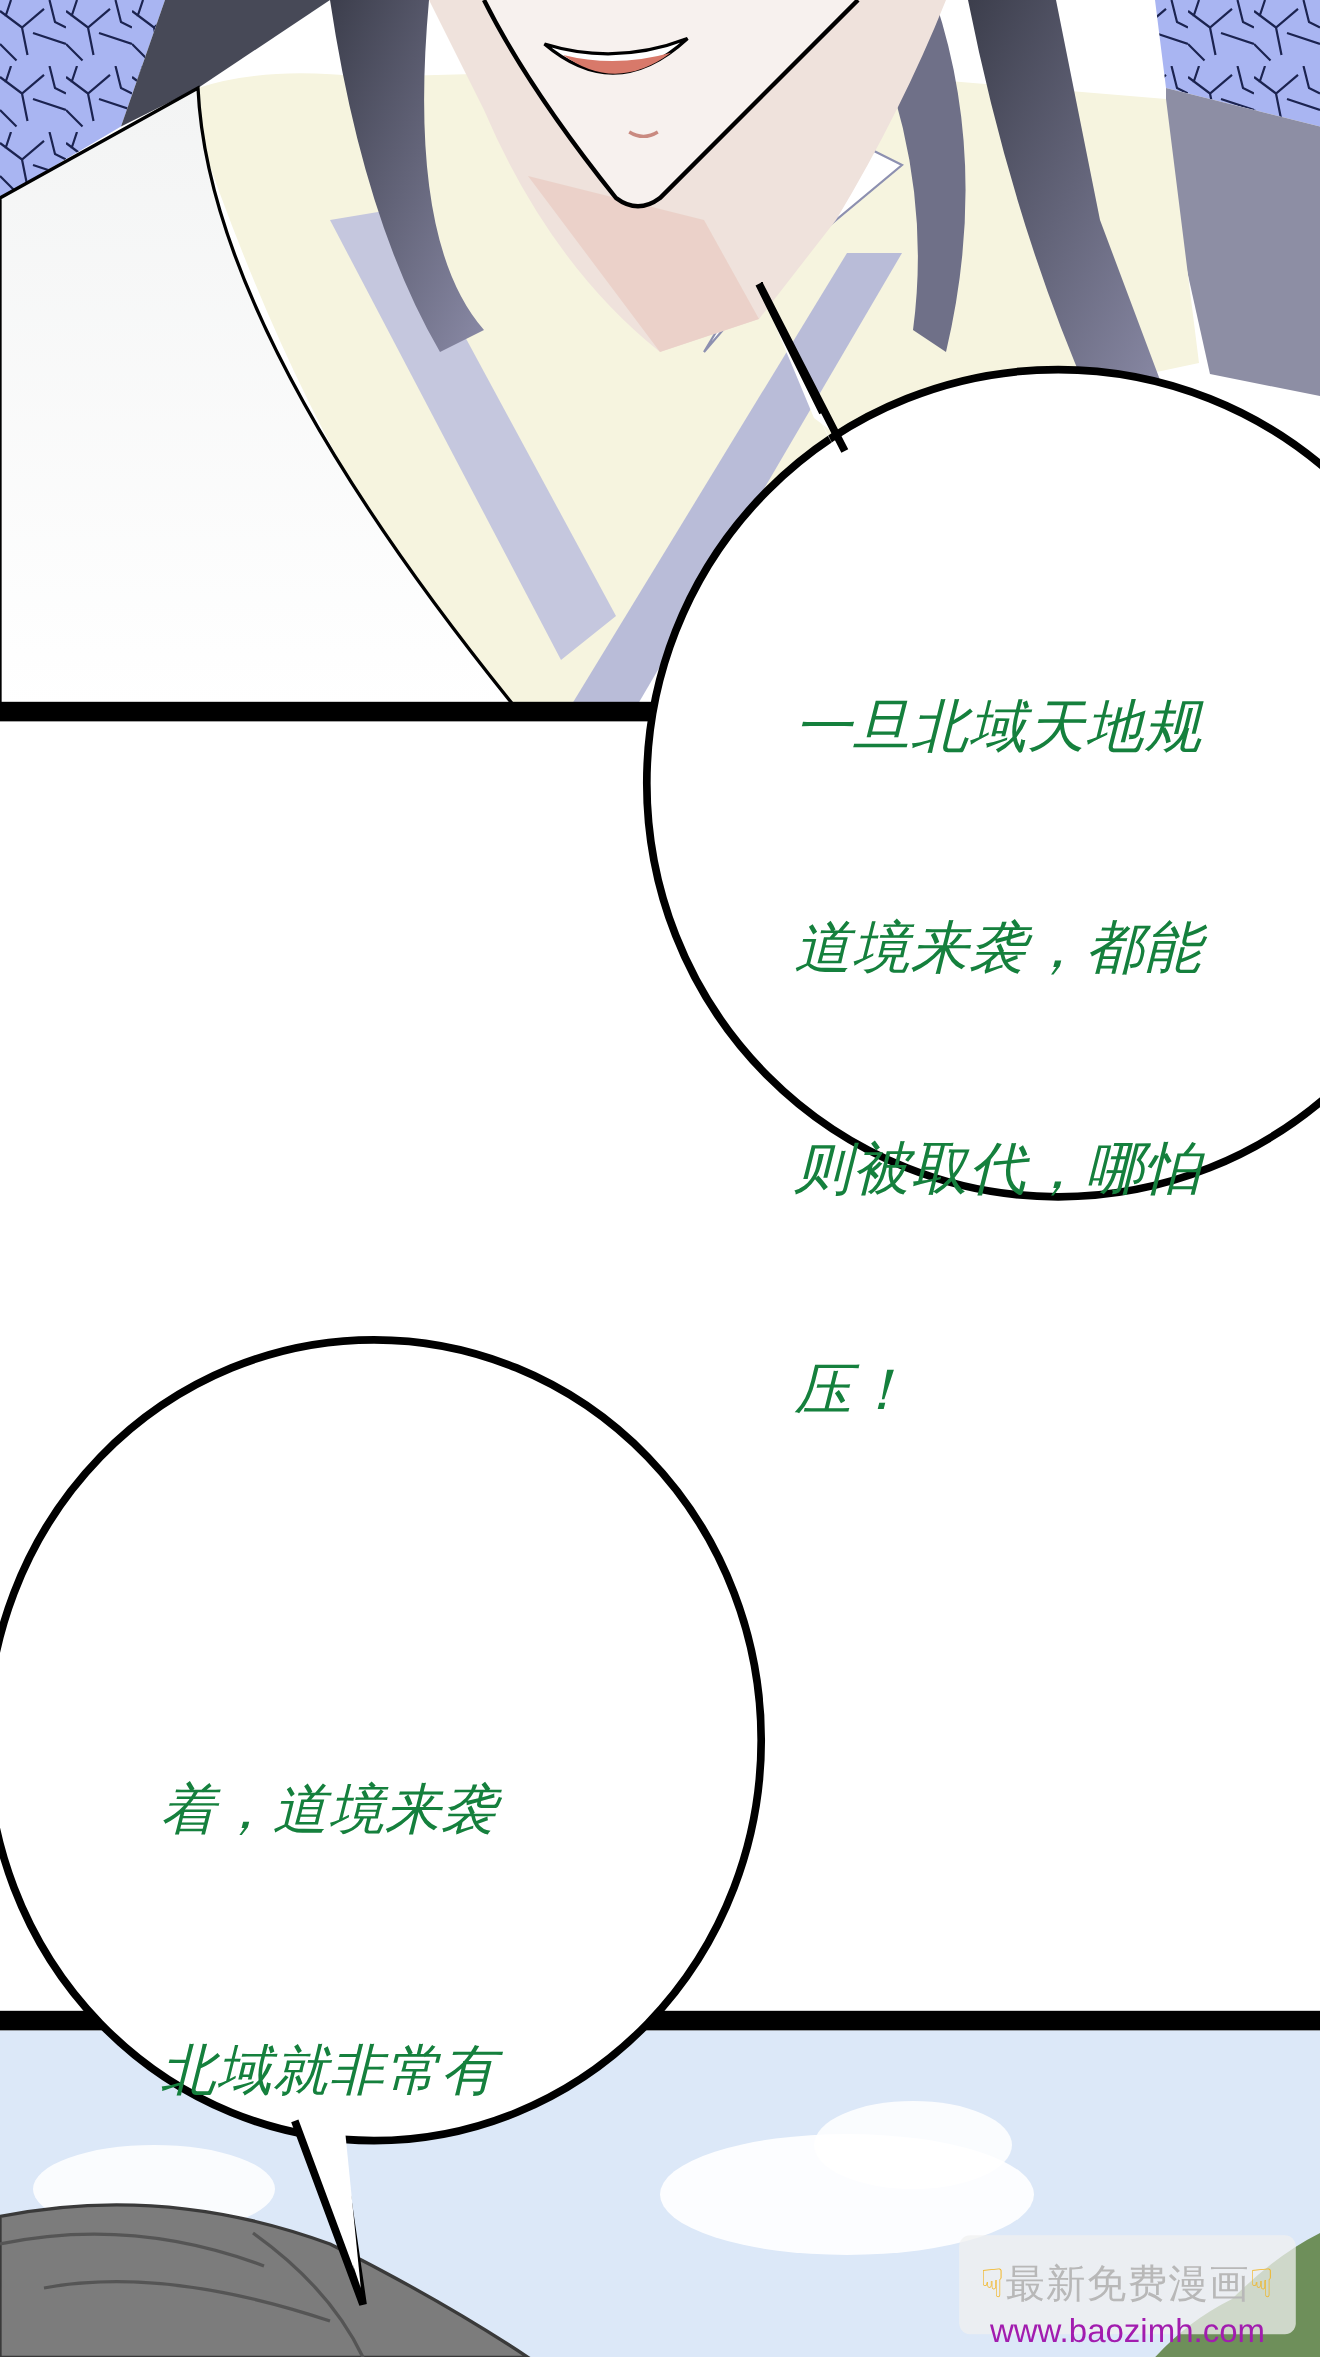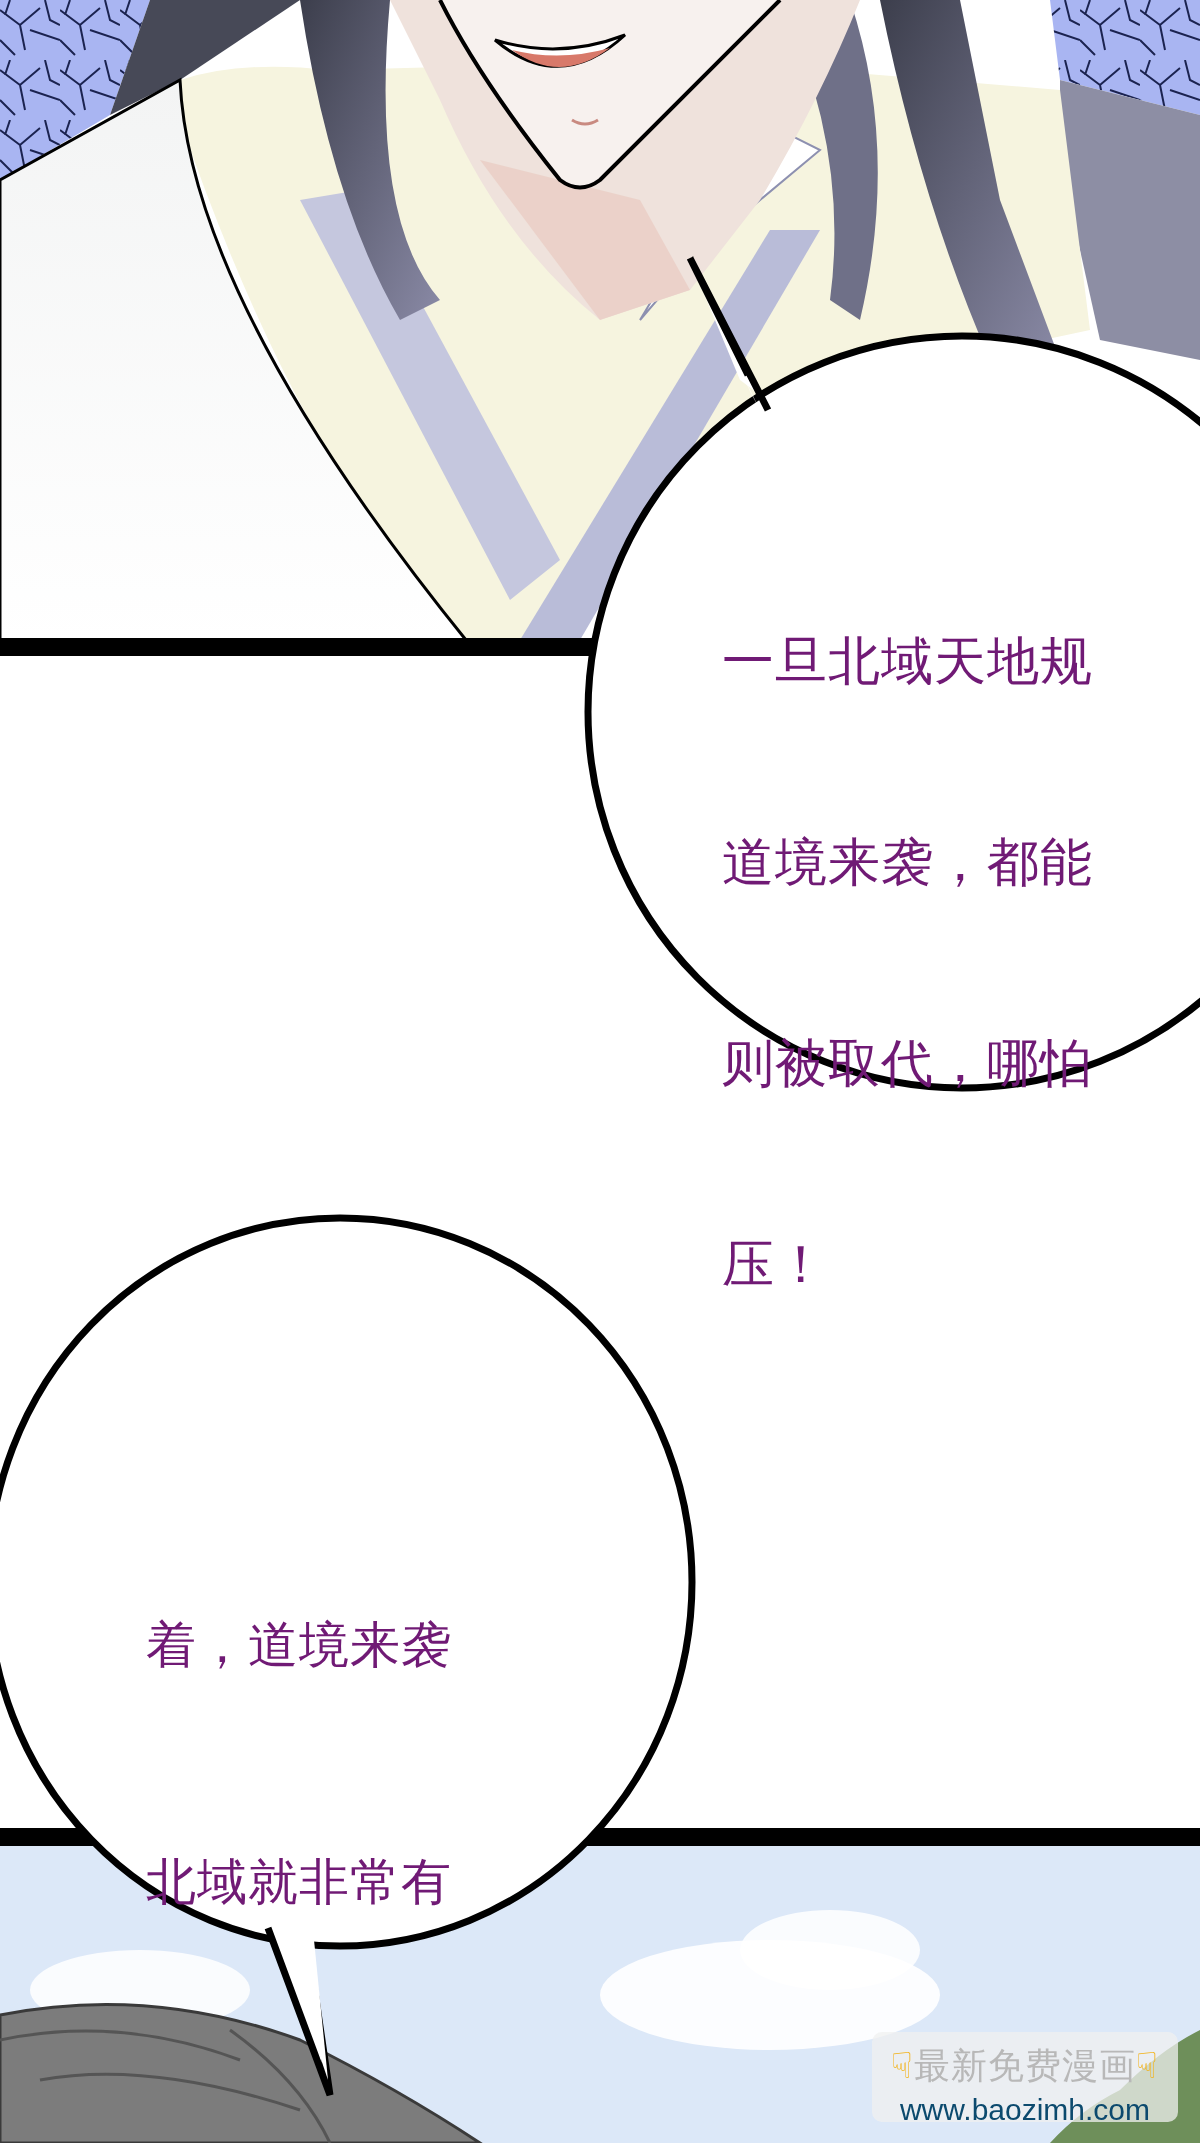--- a/index.html
+++ b/index.html
@@ -1,23 +1,23 @@
 <!DOCTYPE html>
 <html><head>
 <meta charset="utf-8">
 <style>
   html, body { margin:0; padding:0; }
   body { width:1200px; height:2143px; position:relative; overflow:hidden; background:#ffffff; font-family:"DejaVu Sans", sans-serif; }
   .layer { position:absolute; left:0; top:0; }
-  .bubble-text { position:absolute; color:#701a75; white-space:pre; font-family:"DejaVu Sans", sans-serif; }
+  .bubble-text { position:absolute; color:#15803d; white-space:pre; font-family:"DejaVu Sans", sans-serif;font-style:italic; }
   #text-right { left:722px; top:494px; font-size:52px; line-height:67px; letter-spacing:1px; }
   #text-left { left:146px; top:1448px; font-size:50px; line-height:79px; letter-spacing:1px; }
   .watermark { position:absolute; left:872px; top:2032px; width:306px; height:90px; background:rgba(240,240,240,0.75); border-radius:10px; text-align:center; }
-  .wm-line1 { font-size:36px; color:#b8b8b8; margin-top:10px; letter-spacing:1px; }
-  .wm-line2 { font-size:30px; color:#0c4a6e; margin-top:2px; font-family:"Liberation Sans", sans-serif; }
+  .wm-line1 { font-size:36px; color:#b8b8b8; margin-top:20px; letter-spacing:1px; }
+  .wm-line2 { font-size:30px; color:#a21caf; margin-top:2px; font-family:"Liberation Sans", sans-serif; }
   .hand { color:#f2b31c; }
 </style>
 </head>
 <body>
 
 <svg class="layer" width="1200" height="2143" viewBox="0 0 1200 2143" xmlns="http://www.w3.org/2000/svg">
   <defs>
     <pattern id="crack" width="60" height="60" patternUnits="userSpaceOnUse">
       <rect width="60" height="60" fill="#a9b5f2"></rect>
       <path d="M0 10 L20 25 L40 8 M20 25 L25 50 M0 40 L15 55 M30 30 L60 40 M45 0 L50 20 L60 25 M10 0 L5 15" stroke="#1b2350" stroke-width="2" fill="none"></path>

